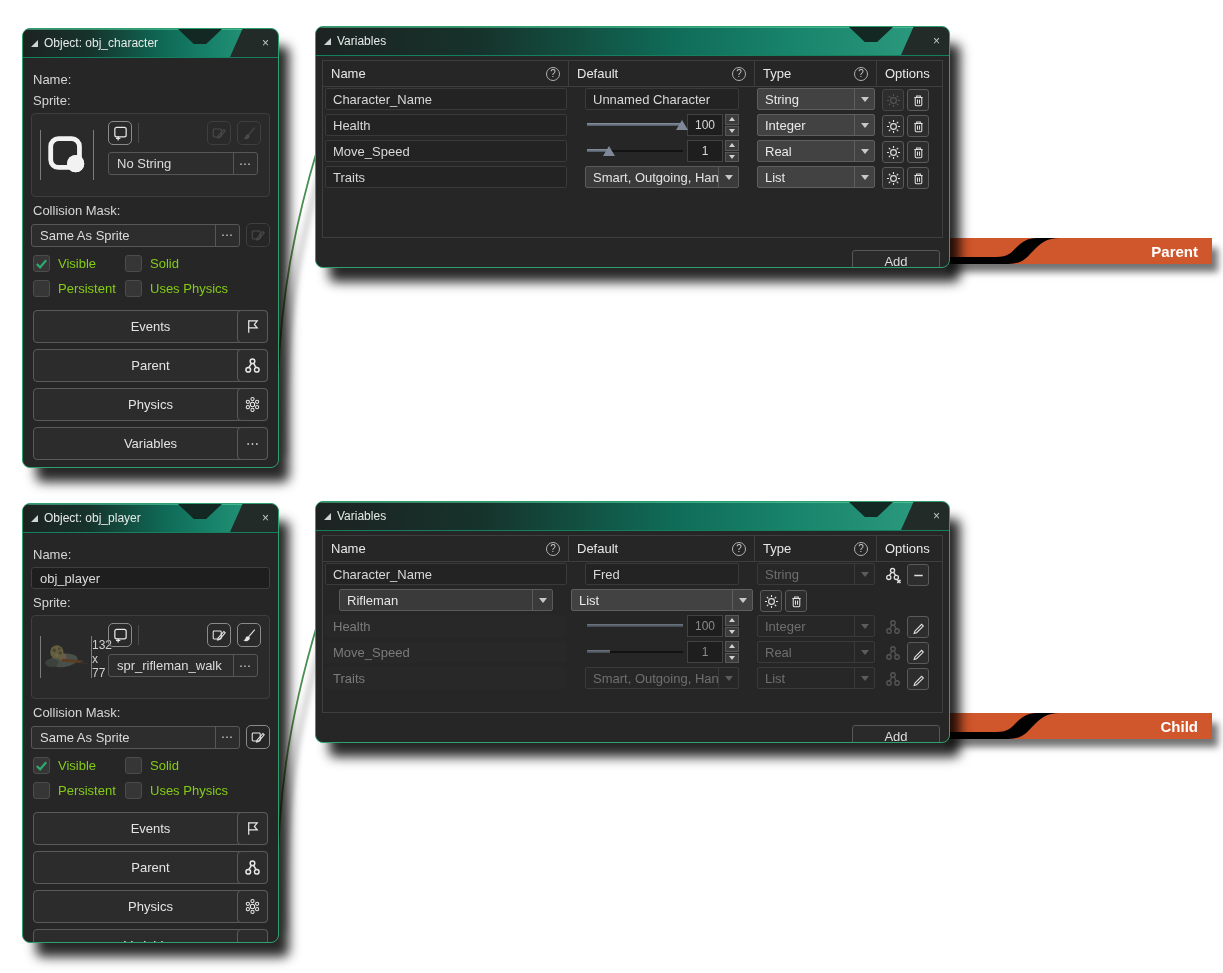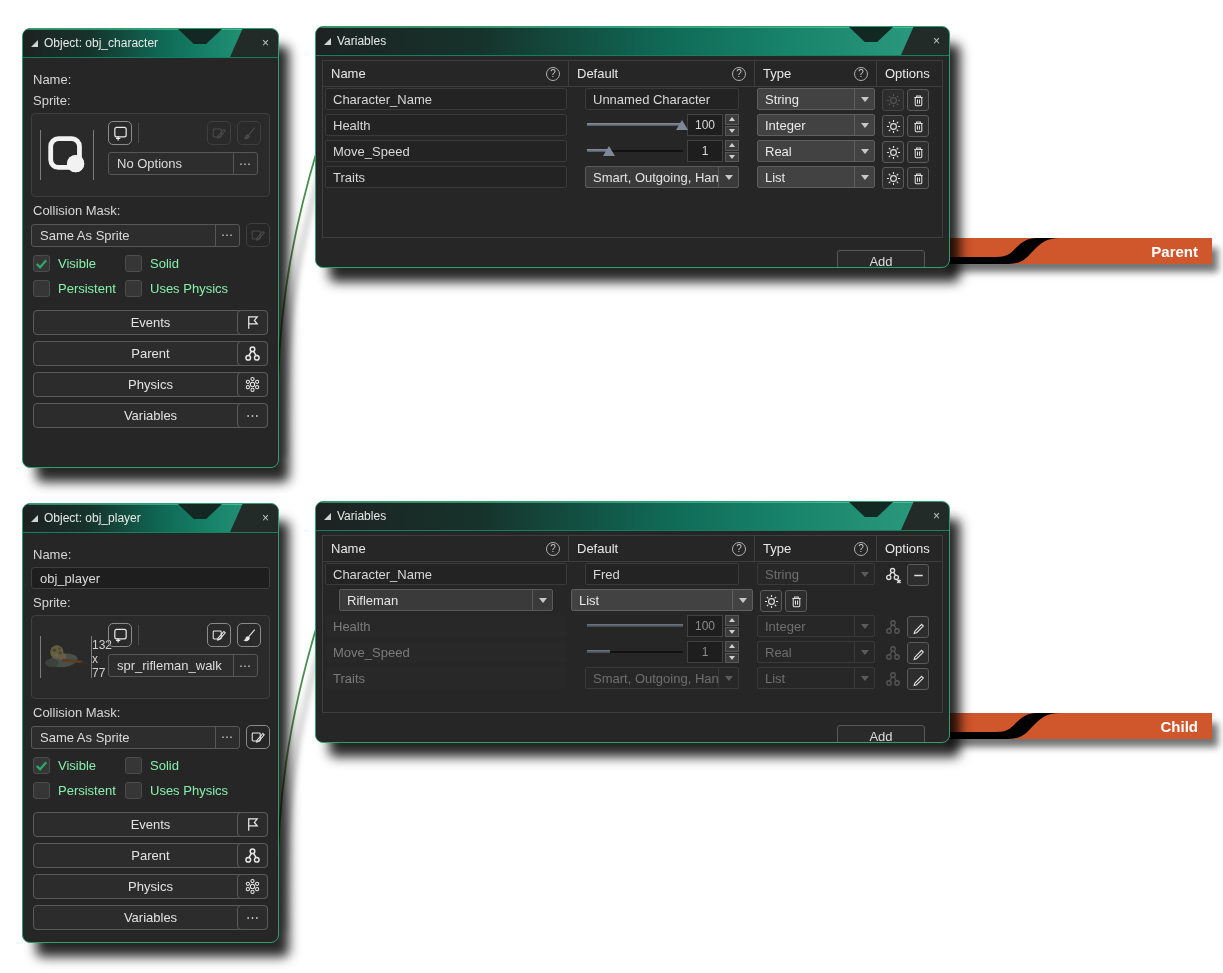--- a/index.html
+++ b/index.html
@@ -106,29 +106,29 @@
     color:#dcdcdc; font-size:13px; white-space:nowrap; overflow:hidden;
   }
   .combo .dots {
     width:24px; border-left:1px solid #575757;
     display:flex; align-items:center; justify-content:center;
     color:#cfcfcf; font-size:12px; letter-spacing:1px;
   }
   .collision-row { display:flex; gap:6px; align-items:center; }
   .collision-row .combo { flex:1; }
   .cb-row { display:flex; margin:8px 2px 0; }
-  .cb-item { display:flex; align-items:center; color:#86efac; font-size:13px; }
+  .cb-item { display:flex; align-items:center; color:#84cc16; font-size:13px; }
   .cb-item.first { width:92px; }
   .cb {
     width:17px; height:17px; margin-right:8px; flex:0 0 auto;
     background:#363636; border:1px solid #4c4c4c; border-radius:3px;
     display:flex; align-items:center; justify-content:center;
   }
   .big-btn {
-    position:relative; height:25px; margin:6px 2px 0;
+    position:relative; height:33px; margin:6px 2px 0;
     border:1px solid #5a5a5a; border-radius:4px; background:#2c2c2c;
     display:flex; align-items:center; justify-content:center;
     color:#e3e3e3; font-size:13px;
   }
   .big-btn.gap-top { margin-top:13px; }
   .big-btn .iconbox {
     position:absolute; right:-1px; top:-1px; bottom:-1px; width:31px;
     border:1px solid #5a5a5a; border-radius:4px;
     display:flex; align-items:center; justify-content:center; color:#e8e8e8;
     background:#2c2c2c;
@@ -226,21 +226,21 @@
   .opt-btn {
     width:22px; height:22px;
     border:1px solid #5a5a5a; border-radius:3px; background:#2d2d2d;
     display:flex; align-items:center; justify-content:center; color:#e0e0e0;
   }
   .opt-btn.noborder { border-color:transparent; background:transparent; }
   .opt-btn.dim { color:#555555; border-color:#454545; }
   .opt-btn.noborder.dim { border-color:transparent; }
 
   .add-btn {
-    position:absolute; right:24px; bottom:8px;
+    position:absolute; right:9px; bottom:8px;
     width:88px; height:22px;
     border:1px solid #585858; border-radius:3px; background:#2a2a2a;
     display:flex; align-items:center; justify-content:center;
     color:#dcdcdc; font-size:13px;
   }
   .grip {
     position:absolute; bottom:1px; left:50%; transform:translateX(-50%);
     width:86px; height:4px; opacity:.85;
     background:repeating-linear-gradient(90deg,#5c5c5c 0 2px, transparent 2px 5px);
   }
@@ -314,21 +314,21 @@
             </svg>
           </div>
           <div class="sq-btn disabled">
             <svg width="16" height="16" viewBox="0 0 18 18" fill="none" stroke="currentColor" stroke-width="1.2">
               <path d="M9,10.5 L15.5,3"></path>
               <path d="M8.4,10.9 C6.9,10.8 5.6,11.8 5.6,13.2 C5.6,14 5,14.5 4.1,14.8 C5.4,15.5 7.7,15.3 8.7,14 C9.5,13 9.5,11.6 8.4,10.9 Z" fill="currentColor"></path>
             </svg>
           </div>
         </div>
         <div class="combo" style="width:150px">
-          <div class="val">No Options</div>
+          <div class="val">No String</div>
           <div class="dots">⋯</div>
         </div>
       </div>
     </div>
     <div class="lbl">Collision Mask:</div>
     <div class="collision-row">
       <div class="combo">
         <div class="val">Same As Sprite</div>
         <div class="dots">⋯</div>
       </div>

